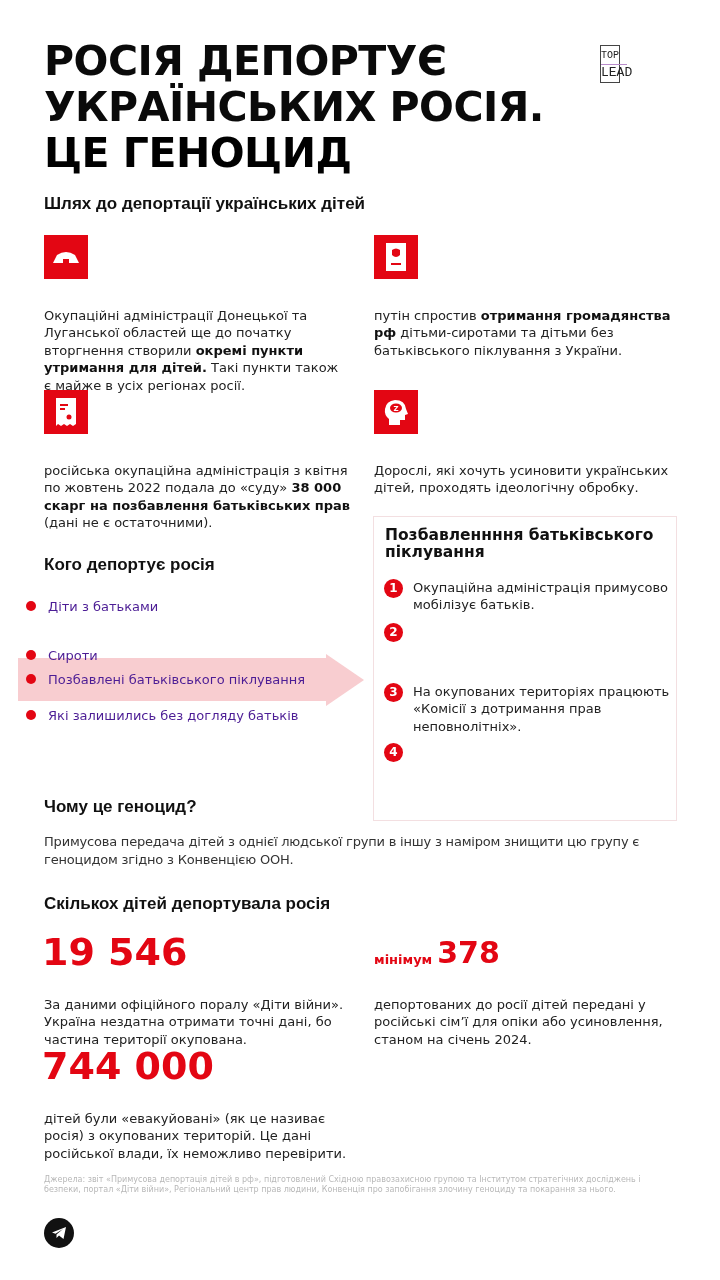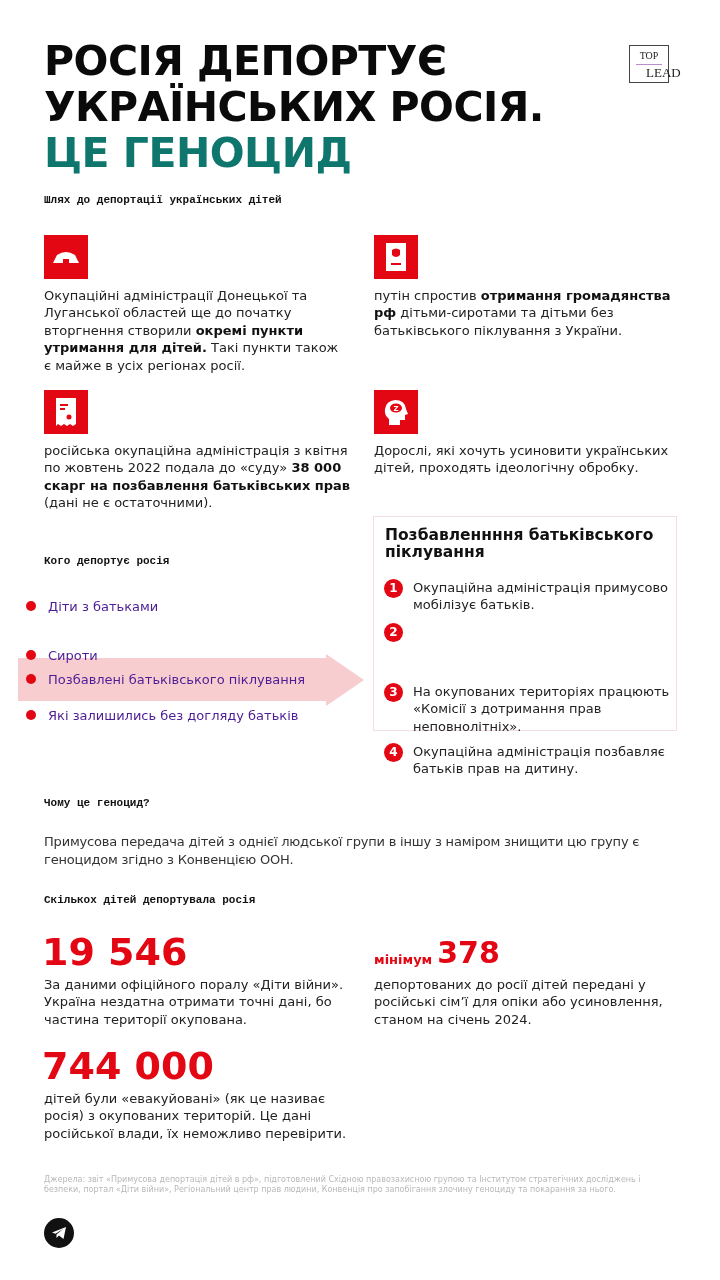--- a/index.html
+++ b/index.html
@@ -6,49 +6,49 @@
   html, body { width: 720px; height: 1280px; background: #ffffff; overflow: hidden; }
   body { position: relative; font-family: "DejaVu Sans", "Liberation Sans", sans-serif; color: #1a1a1a; }
 
   .abs { position: absolute; }
 
   .title {
     left: 44px; top: 38px; width: 600px;
     font-family: "DejaVu Sans", sans-serif; font-weight: 900;
     font-size: 41px; line-height: 46px; letter-spacing: -0.5px; color: #0a0a0a;
   }
-  .title .red { color: #0f766e; }
+  .title .red { color: #000000; }
 
   .logo {
-    left: 629px; top: 45px; width: 40px; height: 38px;
+    left: 600px; top: 45px; width: 20px; height: 38px;
     border: 1px solid #444; text-align: center;
-    font-family: Liberation Serif, serif; font-size: 10px; line-height: 12px; color: #222;
+    font-family: Liberation Mono, monospace; font-size: 10px; line-height: 12px; color: #222;
     padding-top: 4px;
   }
   .logo .bar { width: 26px; height: 1px; background: #b98ccb; margin: 2px auto 2px; }
-  .logo .lead { font-size: 13px; margin-left: 16px; }
+  .logo .lead { font-size: 13px; }
 
-  .h2 { font-family: Liberation Mono, monospace; font-weight: bold; font-size: 11px; color: #111; }
+  .h2 { font-family: Liberation Sans, sans-serif; font-weight: bold; font-size: 17px; color: #111; }
 
   .icon-box { width: 44px; height: 44px; background: #e30613; display: flex; align-items: center; justify-content: center; }
 
-  .txt { font-size: 13px; line-height: 17.4px; color: #222; }
+  .txt { font-size: 13px; line-height: 17.4px; color: #222; margin-top: 20px; }
   .txt b { font-weight: bold; color: #111; }
 
   .list-item { left: 20px; height: 34px; display: flex; align-items: center; font-size: 13px; color: #4c1d95; }
   .list-item .dot { width: 10px; height: 10px; border-radius: 50%; background: #e30613; margin: 0 12px 0 6px; }
 
   .arrow-band { left: 18px; top: 658px; width: 310px; height: 43px; background: #f8cdd0; }
   .arrow-head {
     left: 326px; top: 654px; width: 0; height: 0;
     border-top: 26px solid transparent; border-bottom: 26px solid transparent; border-left: 38px solid #f8cdd0;
   }
 
   .panel {
-    left: 373px; top: 516px; width: 304px; height: 215px;
+    left: 373px; top: 516px; width: 304px; height: 305px;
     border: 1px solid #f3dfe1; background: #fff;
   }
   .panel .ptitle { position: absolute; left: 11px; top: 10px; font-weight: bold; font-size: 15.5px; line-height: 17px; color: #111; }
   .step { position: absolute; left: 10px; display: flex; }
   .step .num {
     width: 19px; height: 19px; border-radius: 50%; background: #e30613; color: #fff;
     font-weight: bold; font-size: 12px; line-height: 19px; text-align: center; flex: none; margin-right: 10px; margin-top: 0px;
   }
   .step .stxt { font-size: 13px; line-height: 17.4px; color: #222; width: 260px; }
 
@@ -152,21 +152,20 @@
   </div>
   <div class="step" style="top:106px;">
     <span class="num">2</span>
   </div>
   <div class="step" style="top:166px;">
     <span class="num">3</span>
     <span class="stxt">На окупованих територіях працюють «Комісії з дотримання прав неповнолітніх».</span>
   </div>
   <div class="step" style="top:226px;">
     <span class="num">4</span>
-    <span class="stxt">Окупаційна адміністрація позбавляє батьків прав на дитину.</span>
   </div>
 </div>
 
 <div class="abs h2" style="left:44px; top:797px;">Чому це геноцид?</div>
 <div class="abs para" style="left:44px; top:833px; width:640px;">Примусова передача дітей з однієї людської групи в іншу з наміром знищити цю групу є геноцидом згідно з Конвенцією ООН.</div>
 
 <div class="abs h2" style="left:44px; top:894px;">Скількох дітей депортувала росія</div>
 
 <div class="abs big" style="left:42px; top:930px; font-size:38px; line-height:44px;">19 546</div>
 <div class="abs txt" style="left:44px; top:976px; width:310px;">За даними офіційного поралу «Діти війни». Україна нездатна отримати точні дані, бо частина території окупована.</div>

